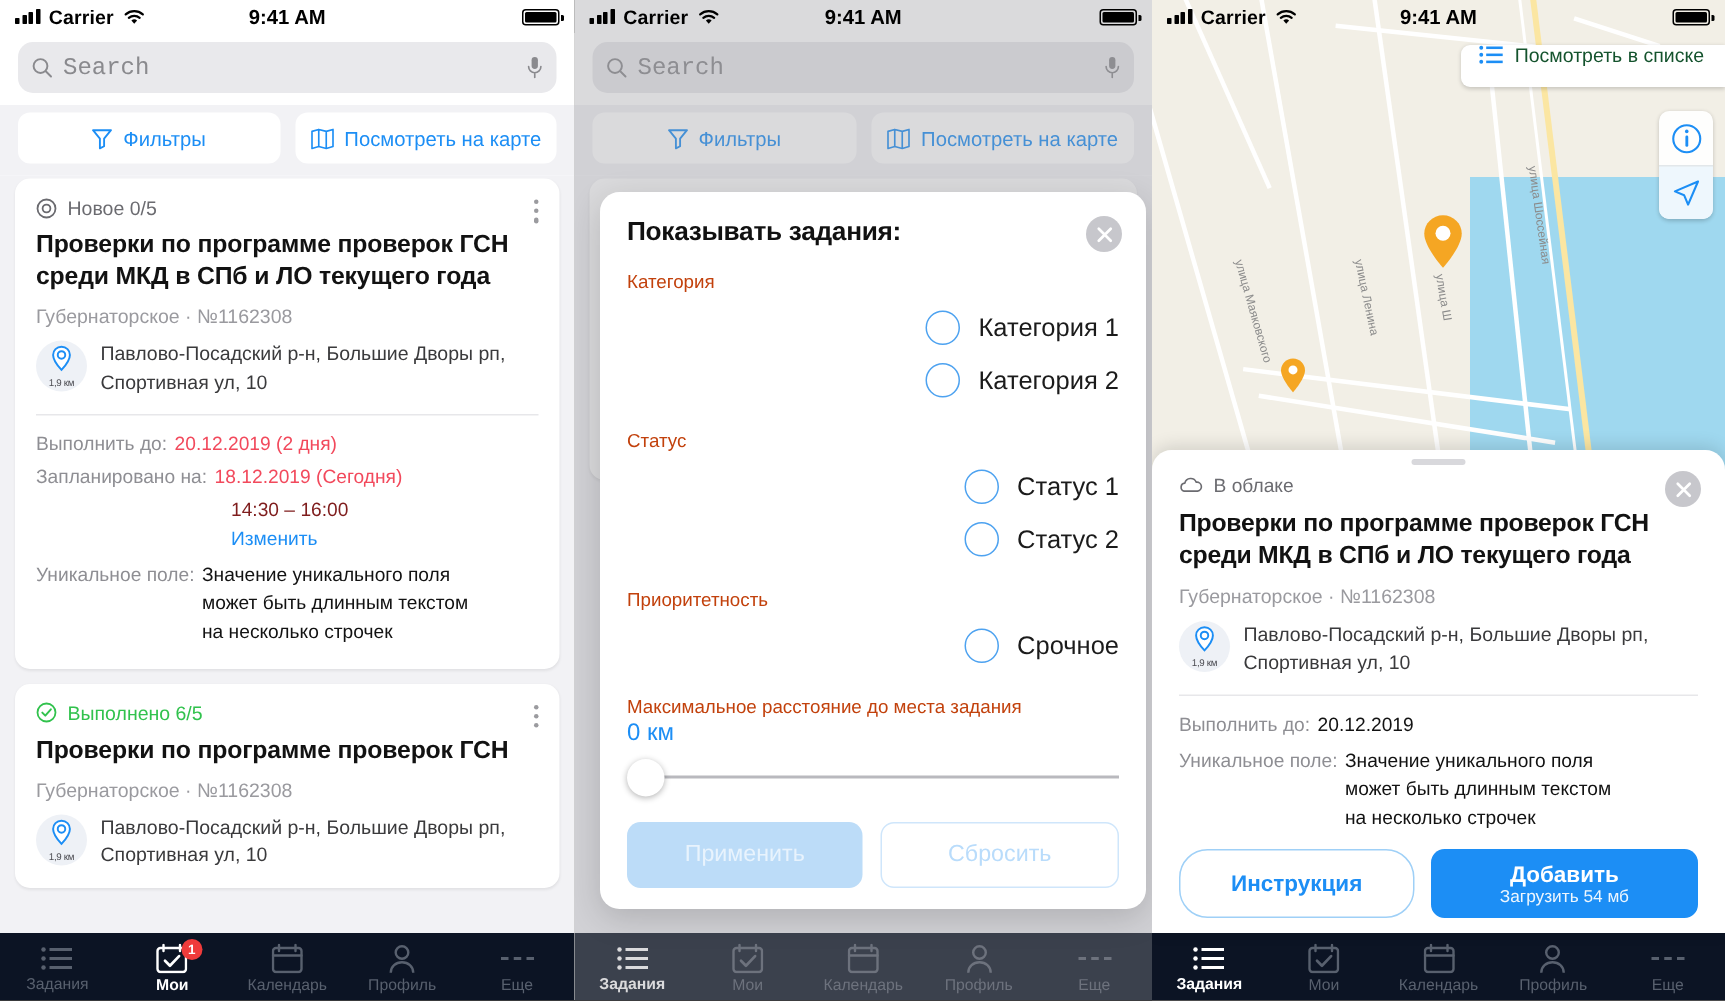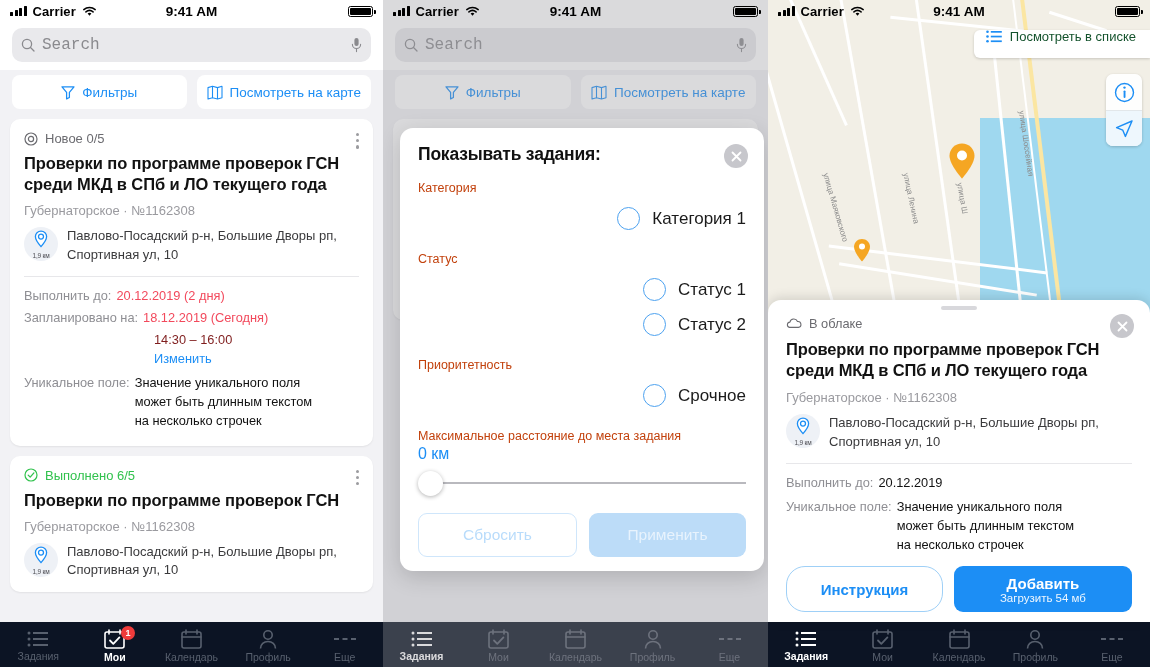--- a/index.html
+++ b/index.html
@@ -419,20 +419,24 @@
         <svg width="11" height="11" viewBox="0 0 11 11">
             <path d="M1.5 1.5 9.5 9.5M9.5 1.5 1.5 9.5" stroke="#fff" stroke-width="1.8" stroke-linecap="round"></path>
           </svg>
       </div>
 
       <div class="grp-label">Категория</div>
       <div class="radio-row">
         <span class="radio"></span>
         <span class="radio-lbl">Категория 1</span>
       </div>
+      <div class="radio-row">
+        <span class="radio"></span>
+        <span class="radio-lbl">Категория 2</span>
+      </div>
 
       <div class="grp-label">Статус</div>
       <div class="radio-row">
         <span class="radio"></span>
         <span class="radio-lbl">Статус 1</span>
       </div>
       <div class="radio-row">
         <span class="radio"></span>
         <span class="radio-lbl">Статус 2</span>
       </div>
@@ -444,22 +448,22 @@
       </div>
 
       <div class="grp-label" style="margin-bottom:2px;">Максимальное расстояние до места задания</div>
       <div class="dist-val">0 км</div>
       <div class="slider">
         <div class="track"></div>
         <div class="knob"></div>
       </div>
 
       <div class="modal-actions">
+        <div class="btn btn-apply">Применить</div>
         <div class="btn btn-reset">Сбросить</div>
-        <div class="btn btn-apply">Применить</div>
       </div>
     </div>
 
     <div class="tabbar">
       <div class="tab active">
         <svg width="22" height="18" viewBox="0 0 22 18">
             <circle cx="2" cy="3" r="1.5" fill="#fff"></circle>
             <circle cx="2" cy="9" r="1.5" fill="#fff"></circle>
             <circle cx="2" cy="15" r="1.5" fill="#fff"></circle>
             <rect x="6" y="2" width="15" height="2" fill="#fff"></rect>

